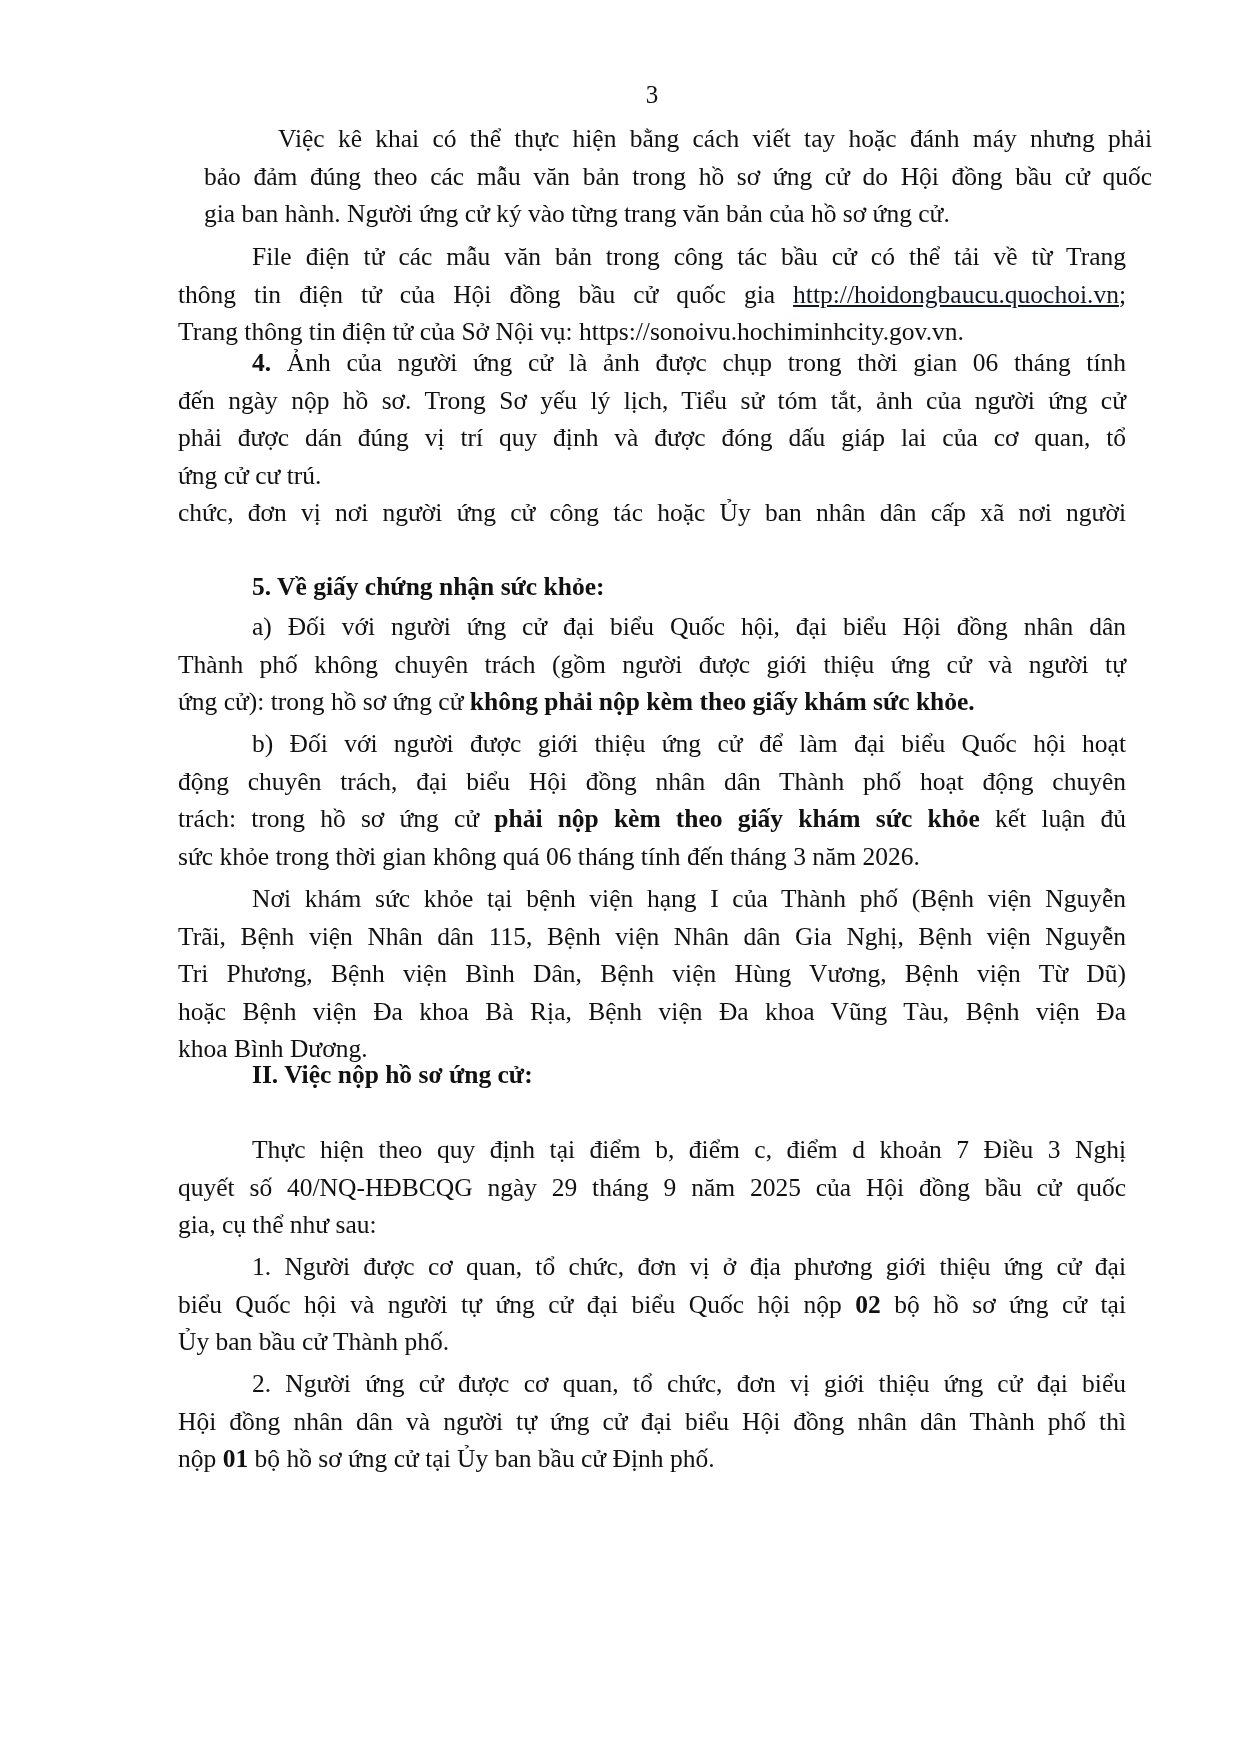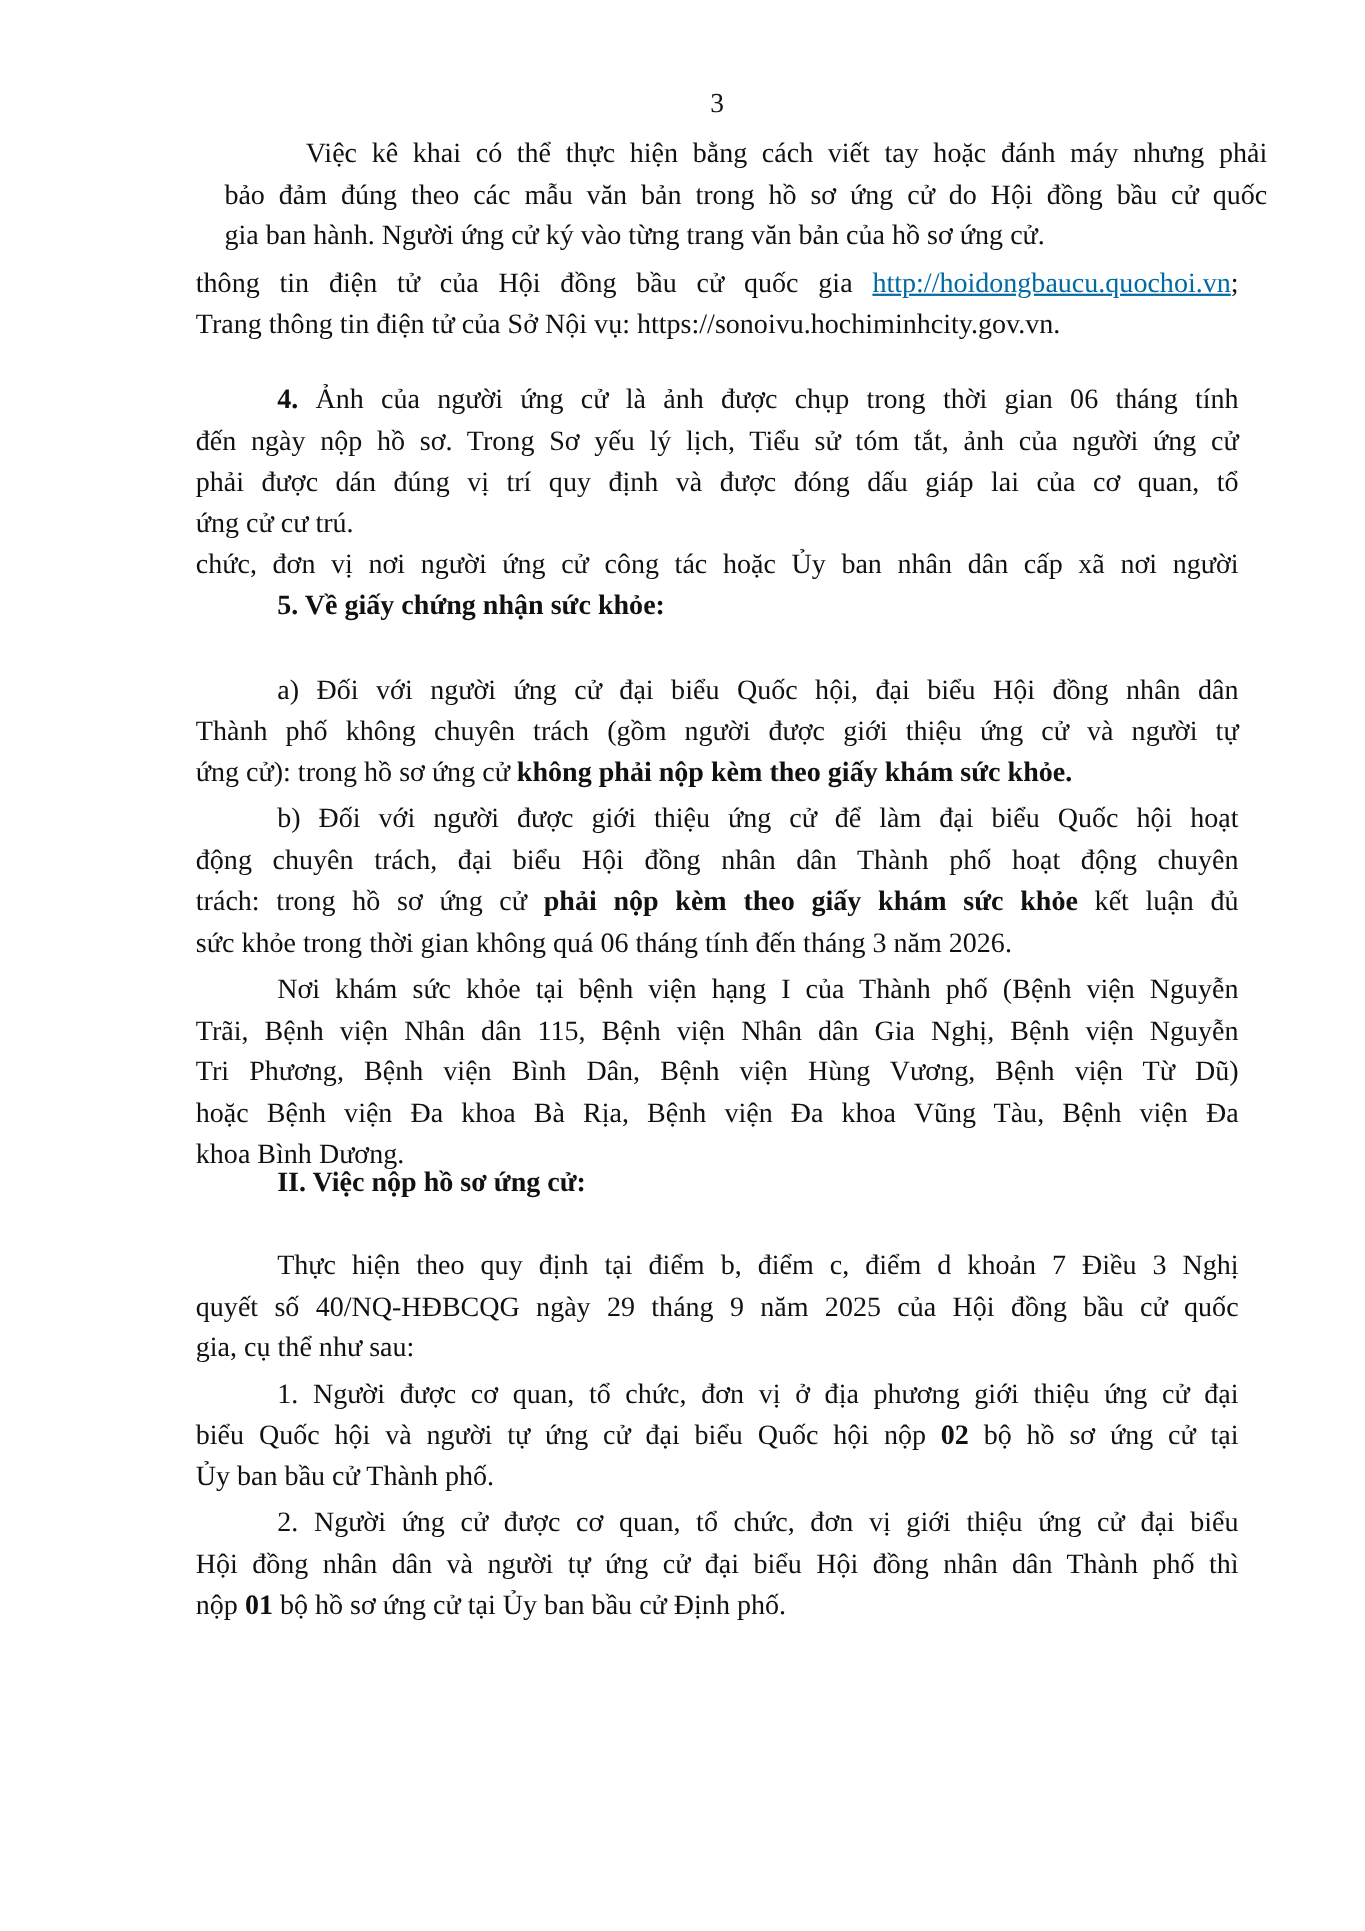--- a/index.html
+++ b/index.html
@@ -45,51 +45,52 @@
       height: 37.5px;
     }
     .line.last {
       text-align-last: left;
     }
     .line.indent {
       padding-left: 74px;
     }
     b { font-weight: bold; }
     a.link {
-      color: #0369a1;
+      color: #0f172a;
       text-decoration: underline;
     }
   </style>
 </head>
 <body>
 
 <div class="page">
 
   <div class="page-number">3</div>
 
   <div class="para" style="top:120px;margin-left:26px;">
     <span class="line indent">Việc kê khai có thể thực hiện bằng cách viết tay hoặc đánh máy nhưng phải</span>
     <span class="line">bảo đảm đúng theo các mẫu văn bản trong hồ sơ ứng cử do Hội đồng bầu cử quốc</span>
     <span class="line last">gia ban hành. Người ứng cử ký vào từng trang văn bản của hồ sơ ứng cử.</span>
   </div>
 
   <div class="para" style="top:238px;">
+    <span class="line indent">File điện tử các mẫu văn bản trong công tác bầu cử có thể tải về từ Trang</span>
     <span class="line"><span>thông tin điện tử của Hội đồng bầu cử quốc gia </span><a class="link">http://hoidongbaucu.quochoi.vn</a><span>;</span></span>
     <span class="line last">Trang thông tin điện tử của Sở Nội vụ: https://sonoivu.hochiminhcity.gov.vn.</span>
   </div>
 
   <div class="para" style="top:344px;">
     <span class="line indent"><b>4.</b><span> Ảnh của người ứng cử là ảnh được chụp trong thời gian 06 tháng tính</span></span>
     <span class="line">đến ngày nộp hồ sơ. Trong Sơ yếu lý lịch, Tiểu sử tóm tắt, ảnh của người ứng cử</span>
     <span class="line">phải được dán đúng vị trí quy định và được đóng dấu giáp lai của cơ quan, tổ</span>
     <span class="line last">ứng cử cư trú.</span>
     <span class="line">chức, đơn vị nơi người ứng cử công tác hoặc Ủy ban nhân dân cấp xã nơi người</span>
   </div>
 
-  <div class="para" style="top:531px;">
+  <div class="para" style="top:568px;">
     <span class="line indent last"><b>5. Về giấy chứng nhận sức khỏe:</b></span>
   </div>
 
   <div class="para" style="top:608px;">
     <span class="line indent">a) Đối với người ứng cử đại biểu Quốc hội, đại biểu Hội đồng nhân dân</span>
     <span class="line">Thành phố không chuyên trách (gồm người được giới thiệu ứng cử và người tự</span>
     <span class="line last"><span>ứng cử): trong hồ sơ ứng cử </span><b>không phải nộp kèm theo giấy khám sức khỏe.</b></span>
   </div>
 
   <div class="para" style="top:725px;">

